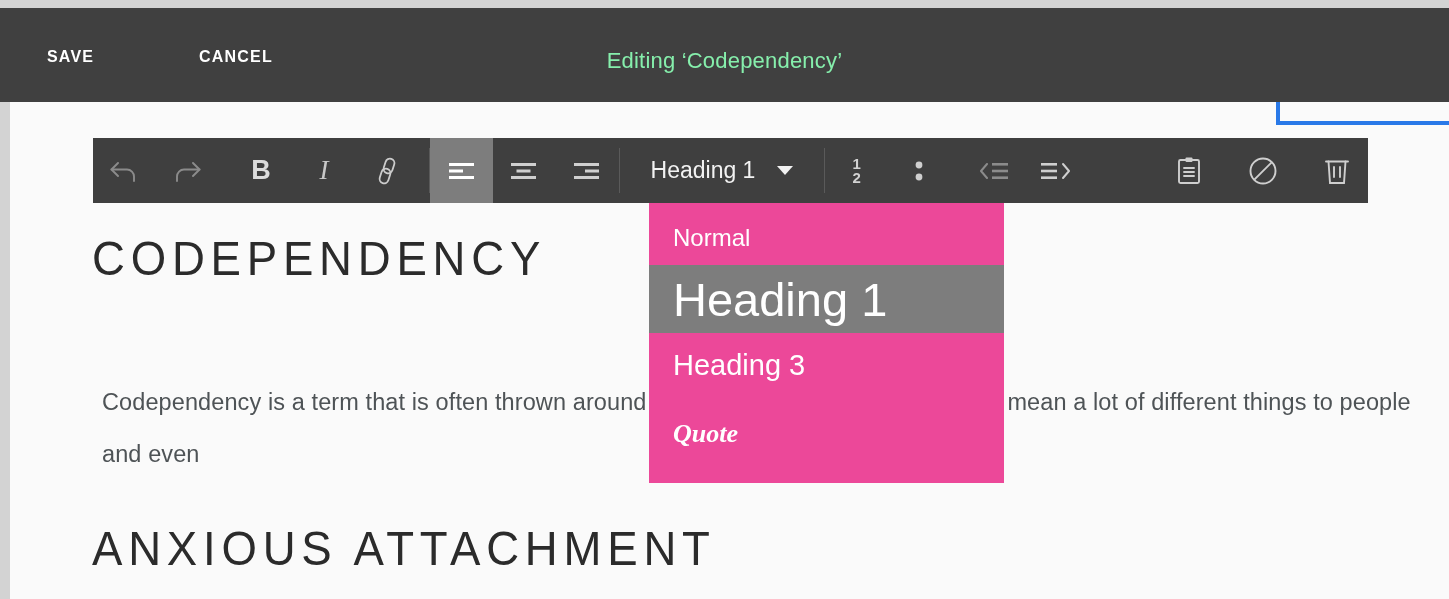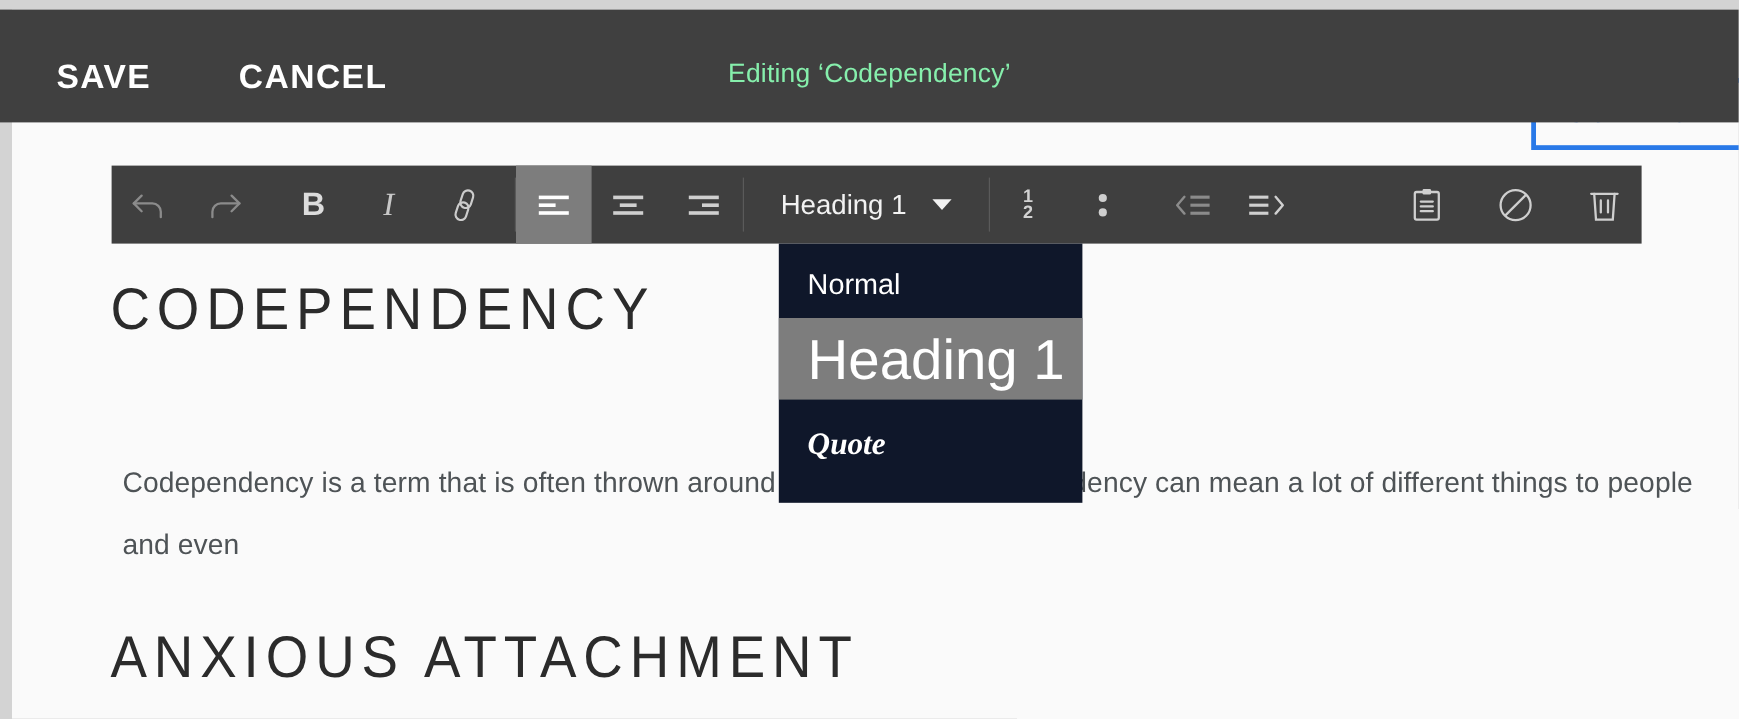--- a/index.html
+++ b/index.html
@@ -100,21 +100,21 @@
     left: 0; top: 8px;
     width: 1449px;
     height: 94px;
     background: #404040;
     color: #fff;
     z-index: 40;
   }
   .editor-bar .bar-btn {
     position: absolute;
     top: 40px;
-    font-size: 28px;
+    font-size: 16px;
     font-weight: 700;
     letter-spacing: 1.2px;
     color: #ffffff;
     background: none;
     border: none;
     cursor: pointer;
     font-family: "Liberation Sans", sans-serif;
     padding: 0;
   }
   #btn-save   { left: 47px; }
@@ -191,22 +191,22 @@
     width: 0; height: 0;
     border-left: 8px solid transparent;
     border-right: 8px solid transparent;
     border-top: 9px solid #f2f2f2;
   }
 
   
   .dropdown {
     position: absolute;
     left: 649px; top: 203px;
-    width: 253px;
-    background: #0f172a;
+    width: 355px;
+    background: #ec4899;
     z-index: 60;
     padding: 8px 0 12px 0;
   }
   .dd-item {
     color: #ffffff;
     padding: 0 24px;
     cursor: pointer;
     white-space: nowrap;
     display: flex;
     align-items: center;
@@ -376,16 +376,17 @@
         <path d="M5.5 5.5 L7 27 H21 L22.5 5.5"></path>
         <path d="M11 11 V21 M17 11 V21"></path>
       </svg>
     </div>
 
   </div>
 
   <div class="dropdown">
     <div class="dd-item dd-normal">Normal</div>
     <div class="dd-item dd-h1">Heading 1</div>
+    <div class="dd-item dd-h3">Heading 3</div>
     <div class="dd-item dd-quote">Quote</div>
   </div>
 
 </div>
 
 </body></html>

